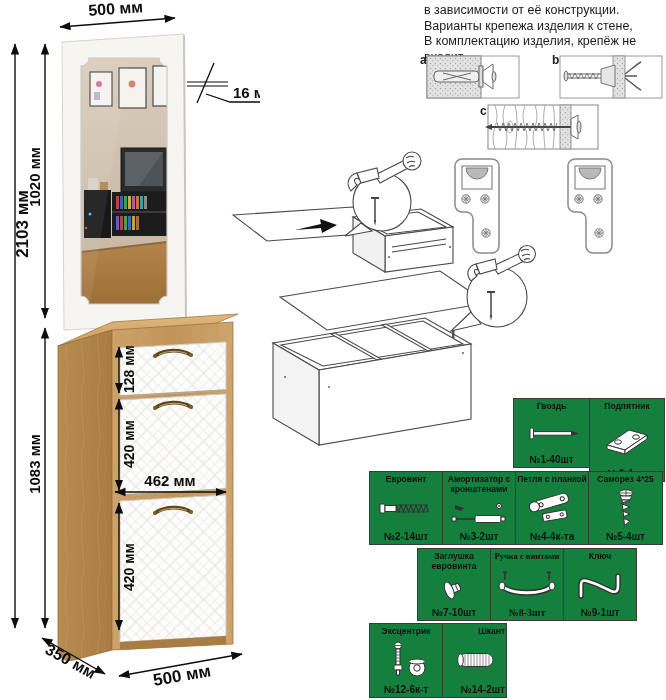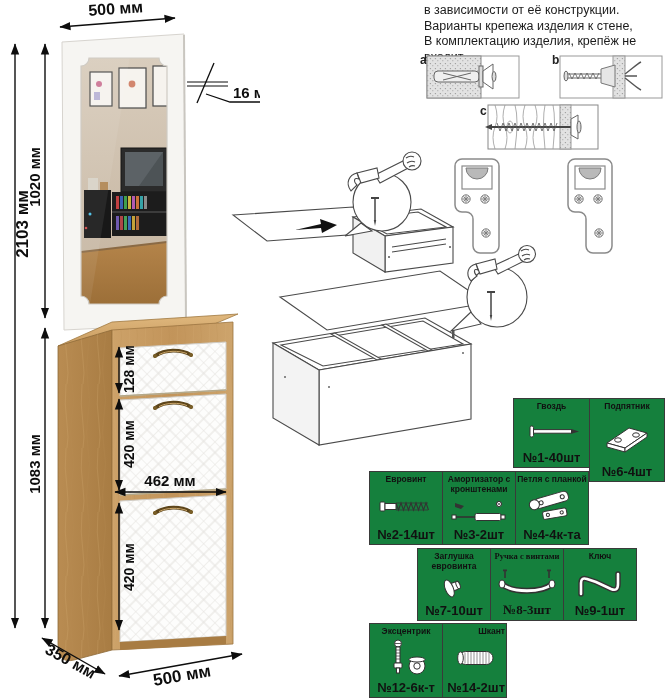--- a/index.html
+++ b/index.html
@@ -14,21 +14,21 @@
   .thin{stroke:#0d0d0d;stroke-width:1;fill:none;}
   .lineart{stroke:#4a4a4a;stroke-width:1.1;fill:#fff;}
   .lineart2{stroke:#4a4a4a;stroke-width:1.1;fill:none;}
   
   .prow{position:absolute;display:flex;background:#fff;}
   .pcell{box-sizing:border-box;border:1px solid #3a3a3a;background:#15803d;
          display:flex;flex-direction:column;align-items:center;justify-content:space-between;
          padding:3px 1px 2px 1px;margin-left:-1px;}
   .pcell:first-child{margin-left:0;}
   .pname{font-size:8.5px;font-weight:bold;color:#111;text-align:center;line-height:1.15;}
-  .pcount{font-size:13px;font-weight:bold;color:#111;text-align:center;}
+  .pcount{font-size:10px;font-weight:bold;color:#111;text-align:center;}
   .picon{flex:0 0 auto;}
   .ficon{stroke:#333;fill:#fff;}
 </style>
 </head>
 <body>
 
 <div class="root">
 
   <svg class="abs" style="left:0;top:0;" width="260" height="700" viewBox="0 0 260 700">
     <defs>
@@ -400,20 +400,30 @@
           <circle cx="11" cy="11" r="5" class="ficon" fill="#e8e8e8"></circle>
         </g>
         <g transform="rotate(-10 30 26)">
           <rect x="20" y="21" width="24" height="8" rx="2" class="ficon" fill="#e0e0e0"></rect>
           <circle cx="25" cy="25" r="1.6" class="ficon"></circle>
             <circle cx="39" cy="25" r="1.6" class="ficon"></circle>
         </g>
       </svg>
       <div class="pcount">№4-4к-та</div>
     </div>
+    <div class="pcell" style="width:75px;height:74px;">
+      <div class="pname">Саморез 4*25</div>
+      <svg class="picon" width="40" height="40" viewBox="0 0 40 40">
+        <ellipse cx="20" cy="5" rx="7" ry="3.2" class="ficon"></ellipse>
+        <path d="M20,2 v6 M13.5,5 h13" stroke="#333" stroke-width=".8"></path>
+        <path d="M14,8 L26,8 L24,12 L16,12 Z" class="ficon"></path>
+        <path d="M16,12 h8 l-9,3.5 9,3.5 -9,3.5 9,3.5 -9,3.5 9,3.5 -5.5,4.5 Z" class="ficon"></path>
+      </svg>
+      <div class="pcount">№5-4шт</div>
+    </div>
   </div>
 
   <div class="prow" style="left:369px;top:548px;margin-left:48px;">
     <div class="pcell" style="width:74px;height:73px;">
       <div class="pname">Заглушка евровинта</div>
       <svg class="picon" width="58" height="28" viewBox="0 0 58 28">
         <g transform="rotate(-22 28 14)">
           <rect x="24" y="10" width="9" height="8" rx="2" class="ficon" fill="#eee"></rect>
           <ellipse cx="24" cy="14" rx="4" ry="9" class="ficon"></ellipse>
           <ellipse cx="33.5" cy="14" rx="1.8" ry="4" class="ficon" fill="#ddd"></ellipse>

